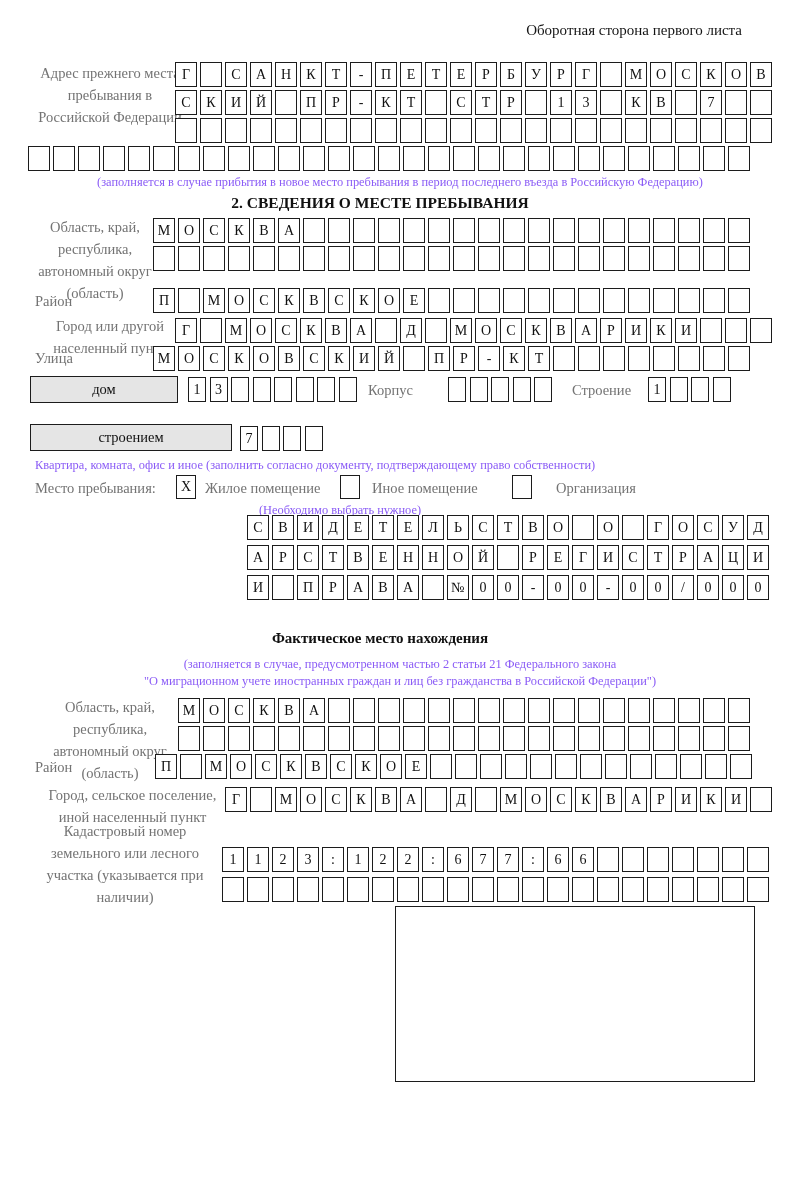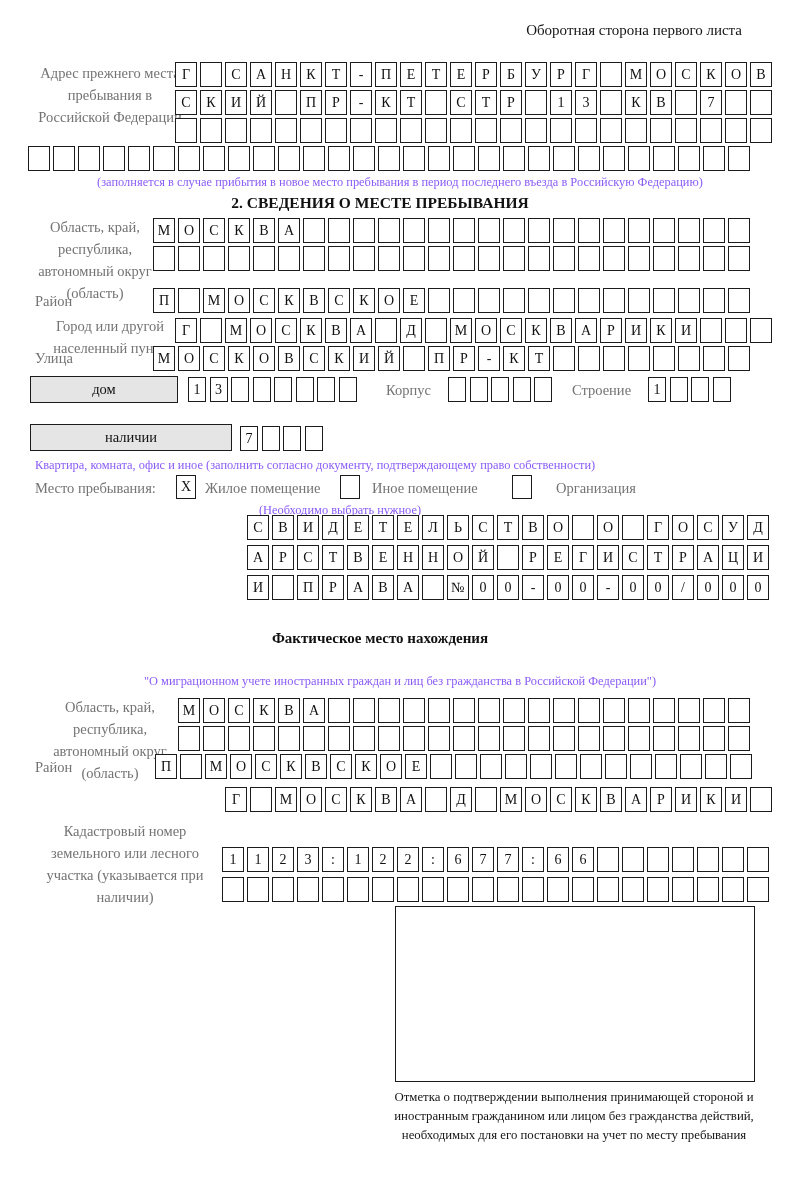--- a/index.html
+++ b/index.html
@@ -286,37 +286,37 @@
   <div class="boxrow sm" style="left:188px;top:377px;">
       <span class="cell">1</span>
       <span class="cell">3</span>
       <span class="cell"></span>
       <span class="cell"></span>
       <span class="cell"></span>
       <span class="cell"></span>
       <span class="cell"></span>
       <span class="cell"></span>
     </div>
-  <div class="lbl" style="left:386px;top:379px;">Корпус</div>
+  <div class="lbl" style="left:368px;top:379px;">Корпус</div>
   <div class="boxrow sm" style="left:448px;top:377px;">
       <span class="cell"></span>
       <span class="cell"></span>
       <span class="cell"></span>
       <span class="cell"></span>
       <span class="cell"></span>
     </div>
   <div class="lbl" style="left:572px;top:379px;">Строение</div>
   <div class="boxrow sm" style="left:648px;top:377px;">
       <span class="cell">1</span>
       <span class="cell"></span>
       <span class="cell"></span>
       <span class="cell"></span>
     </div>
 
-  <div class="named-box" style="left:30px;top:424px;width:202px;">наличии</div>
+  <div class="named-box" style="left:30px;top:424px;width:202px;">строением</div>
   <div class="boxrow sm" style="left:240px;top:426px;">
       <span class="cell">7</span>
       <span class="cell"></span>
       <span class="cell"></span>
       <span class="cell"></span>
     </div>
   <div class="note" style="left:35px;top:457px;width:700px;">Квартира, комната, офис и иное (заполнить согласно документу, подтверждающему право собственности)</div>
 
   <div class="lbl" style="left:35px;top:477px;">Место пребывания:</div>
   <div class="chk" style="left:176px;top:475px;">X</div>
@@ -391,20 +391,21 @@
       <span class="cell">-</span>
       <span class="cell">0</span>
       <span class="cell">0</span>
       <span class="cell">/</span>
       <span class="cell">0</span>
       <span class="cell">0</span>
       <span class="cell">0</span>
     </div>
 
   <div class="title" style="top:630px;font-size:15px;">Фактическое место нахождения</div>
+  <div class="note" style="left:0;top:656px;width:800px;text-align:center;">(заполняется в случае, предусмотренном частью 2 статьи 21 Федерального закона</div>
   <div class="note" style="left:0;top:673px;width:800px;text-align:center;">"О миграционном учете иностранных граждан и лиц без гражданства в Российской Федерации")</div>
 
   <div class="lbl" style="left:35px;top:696px;width:150px;">Область, край, республика, автономный округ (область)</div>
   <div class="boxrow" style="left:178px;top:698px;">
       <span class="cell">М</span>
       <span class="cell">О</span>
       <span class="cell">С</span>
       <span class="cell">К</span>
       <span class="cell">В</span>
       <span class="cell">А</span>
@@ -473,20 +474,21 @@
       <span class="cell"></span>
       <span class="cell"></span>
       <span class="cell"></span>
       <span class="cell"></span>
       <span class="cell"></span>
       <span class="cell"></span>
       <span class="cell"></span>
       <span class="cell"></span>
     </div>
 
+  <div class="lbl" style="left:35px;top:784px;width:195px;">Город, сельское поселение, иной населенный пункт</div>
   <div class="boxrow" style="left:225px;top:787px;">
       <span class="cell">Г</span>
       <span class="cell"></span>
       <span class="cell">М</span>
       <span class="cell">О</span>
       <span class="cell">С</span>
       <span class="cell">К</span>
       <span class="cell">В</span>
       <span class="cell">А</span>
       <span class="cell"></span>
@@ -549,15 +551,14 @@
       <span class="cell"></span>
       <span class="cell"></span>
       <span class="cell"></span>
       <span class="cell"></span>
       <span class="cell"></span>
       <span class="cell"></span>
       <span class="cell"></span>
     </div>
 
   <div class="stamp" style="left:395px;top:906px;width:358px;height:174px;"></div>
-  <div class="caption" style="left:388px;top:1088px;width:372px;">Отметка о подтверждении выполнения принимающей стороной и иностранным гражданином или лицом без гражданства действий, необходимых для его постановки на учет по месту пребывания</div>
 
 </div>
 
 </body></html>

